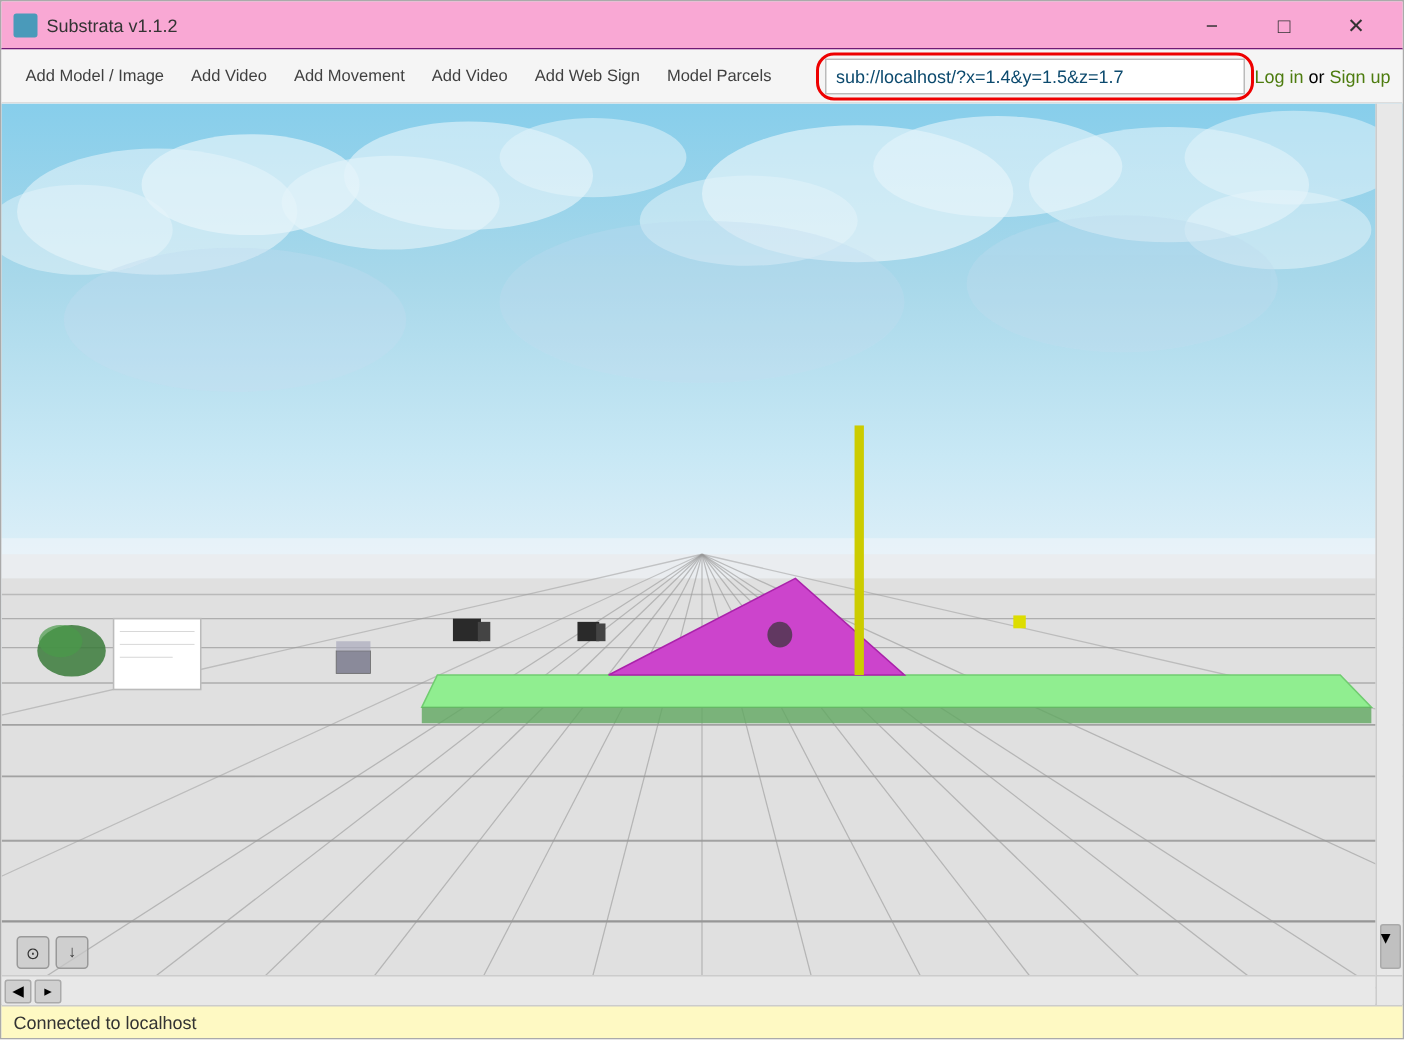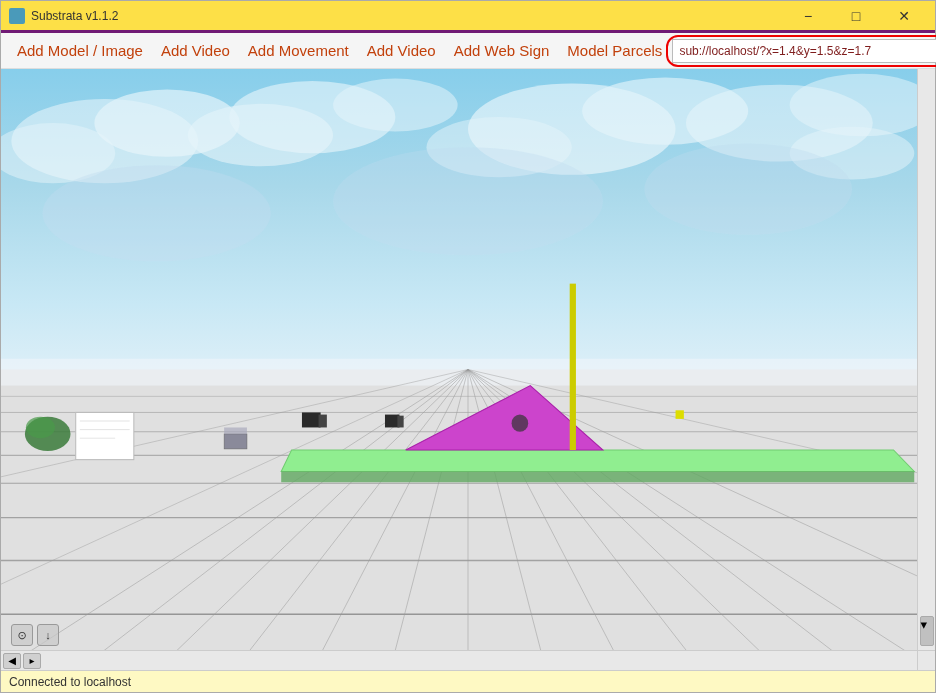--- a/index.html
+++ b/index.html
@@ -18,22 +18,22 @@
       height: 693px;
       border: 1px solid #aaa;
       background: #fff;
       display: flex;
       flex-direction: column;
     }
 
     
     .title-bar {
       height: 32px;
-      background: #fde047;
-      border-bottom: 3px solid #701a75;
+      background: #f9a8d4;
+      border-bottom: 1px solid #701a75;
       display: flex;
       align-items: center;
       padding: 0 8px;
       user-select: none;
     }
     .title-bar-icon {
       width: 16px;
       height: 16px;
       background: #4a9aba;
       border-radius: 2px;
@@ -86,22 +86,22 @@
       height: 36px;
       background: #f5f5f5;
       border-bottom: 1px solid #ddd;
       display: flex;
       align-items: center;
       padding: 0 8px;
       gap: 2px;
     }
     .toolbar-btn {
       padding: 4px 8px;
-      font-size: 15px;
-      color: #c2410c;
+      font-size: 11px;
+      color: #404040;
       background: transparent;
       border: none;
       cursor: pointer;
       white-space: nowrap;
     }
 
     .toolbar-right {
       margin-left: auto;
       display: flex;
       align-items: center;
@@ -120,21 +120,21 @@
       border: 2px solid #e00;
       border-radius: 12px;
       pointer-events: none;
     }
     .url-bar {
       width: 280px;
       height: 24px;
       border: 1px solid #bbb;
       padding: 2px 6px;
       font-size: 12px;
-      color: #7f1d1d;
+      color: #0c4a6e;
       outline: none;
       background: #fff;
     }
 
     .auth-links {
       font-size: 12px;
       white-space: nowrap;
     }
     .auth-link {
       color: #4d7c0f;

